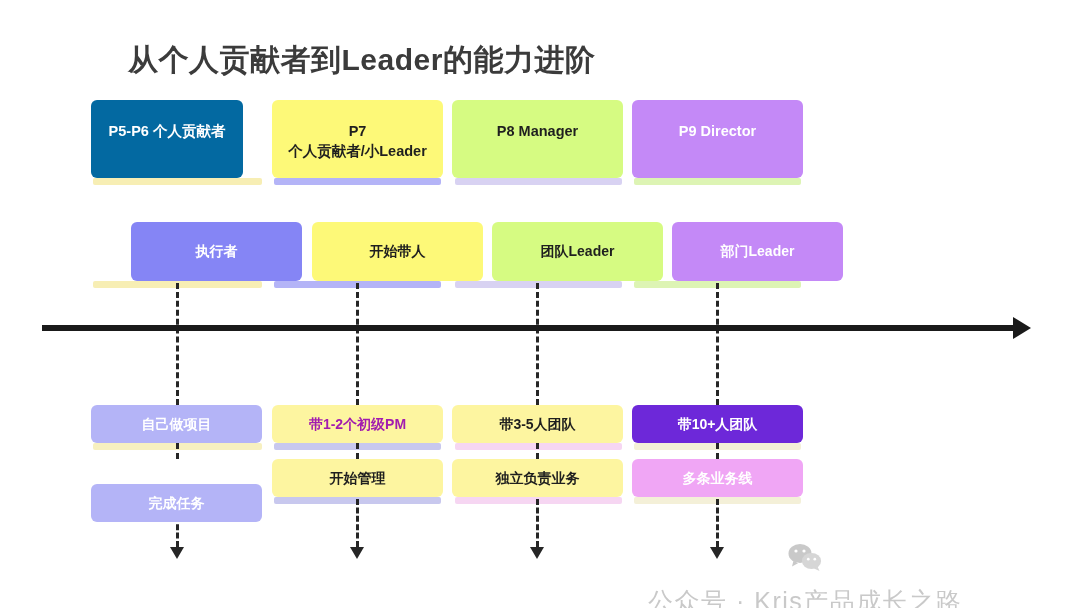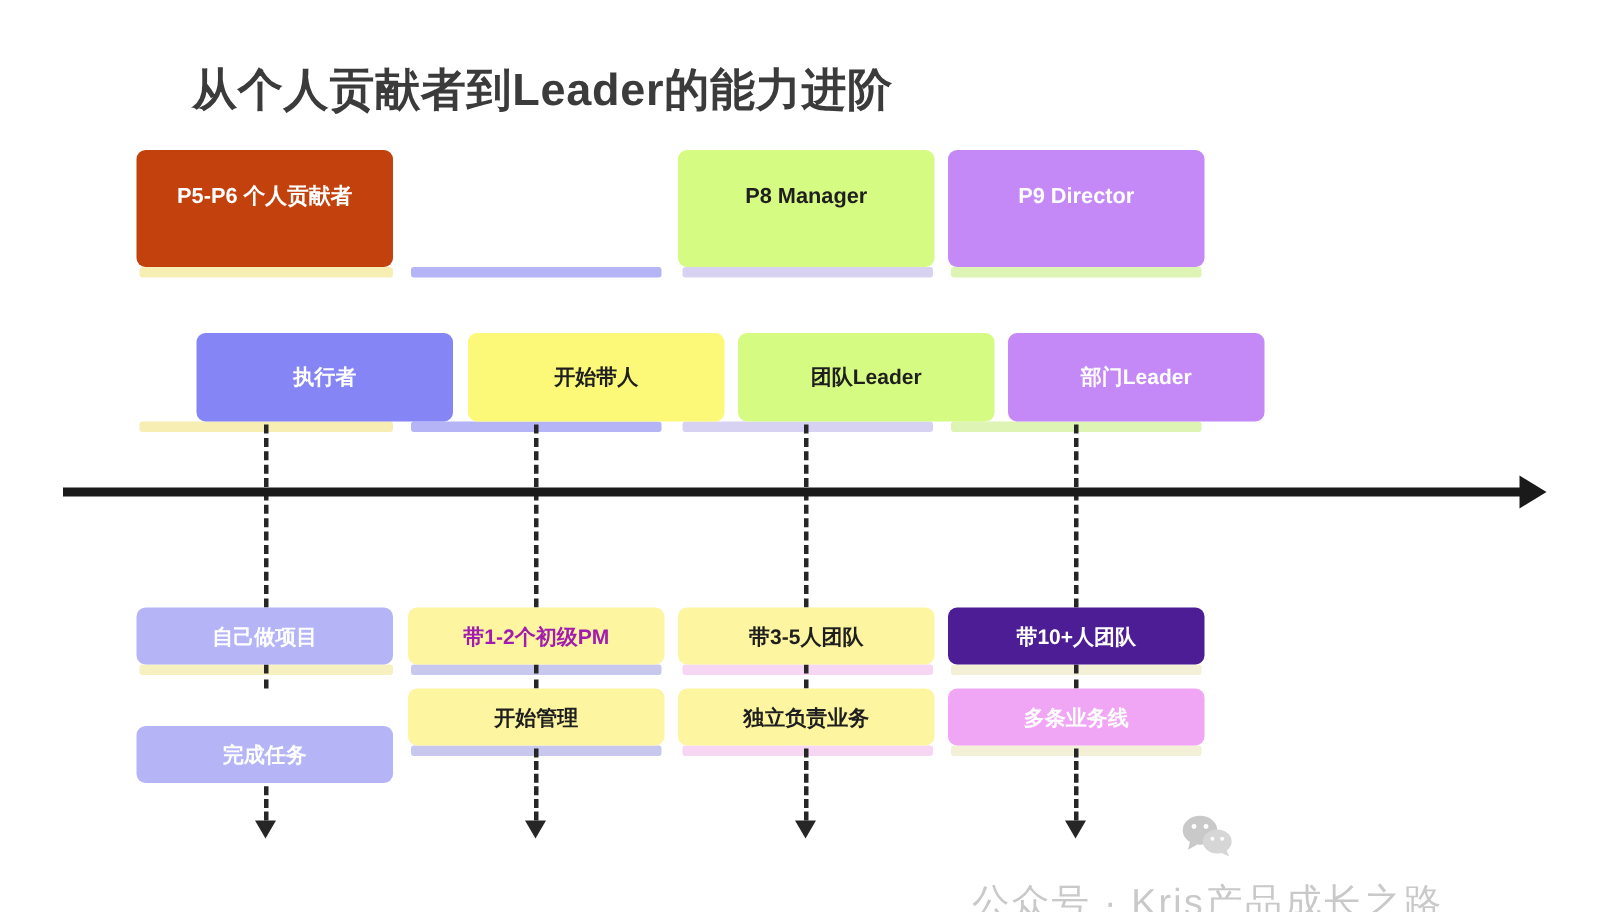--- a/index.html
+++ b/index.html
@@ -155,24 +155,28 @@
   <div class="shadow-strip" style="left:93px; top:443px; width:169px; background:#f7f0c0;"></div>
   <div class="shadow-strip" style="left:274px; top:443px; width:167px; background:#c8c8ee;"></div>
   <div class="shadow-strip" style="left:455px; top:443px; width:167px; background:#f6d6f2;"></div>
   <div class="shadow-strip" style="left:634px; top:443px; width:167px; background:#f4f0d8;"></div>
 
   <div class="shadow-strip" style="left:93px; top:497px; width:169px; background:#f7f0c0;"></div>
   <div class="shadow-strip" style="left:274px; top:497px; width:167px; background:#c8c8ee;"></div>
   <div class="shadow-strip" style="left:455px; top:497px; width:167px; background:#f6d6f2;"></div>
   <div class="shadow-strip" style="left:634px; top:497px; width:167px; background:#f4f0d8;"></div>
 
-  <div class="card r1" style="left:91px; top:100px; width:171px; height:78px; background:#c2410c; color:#ffffff;">
+  <div class="card r1" style="left:91px; top:100px; width:152px; height:78px; background:#0369a1; color:#ffffff;">
     <span class="line">P5-P6 个人贡献者</span>
   </div>
 
+  <div class="card r1" style="left:272px; top:100px; width:171px; height:78px; background:#fdf978; color:#1f1f1f;">
+    <span class="line">P7</span>
+    <span class="line">个人贡献者/小Leader</span>
+  </div>
 
   <div class="card r1" style="left:452px; top:100px; width:171px; height:78px; background:#d6fb82; color:#1f1f1f;">
     <span class="line">P8 Manager</span>
   </div>
 
   <div class="card r1" style="left:632px; top:100px; width:171px; height:78px; background:#c489f7; color:#ffffff;">
     <span class="line">P9 Director</span>
   </div>
 
   <div class="card r2" style="left:91px; top:222px; width:171px; height:59px; background:#8585f5; color:#ffffff;">
@@ -190,21 +194,21 @@
 
   <div class="card r3" style="left:91px; top:405px; width:171px; height:38px; background:#b4b4f7; color:#ffffff;">
     <span class="line">自己做项目</span>
   </div>
   <div class="card r3" style="left:272px; top:405px; width:171px; height:38px; background:#fdf5a0; color:#a21caf;">
     <span class="line">带1-2个初级PM</span>
   </div>
   <div class="card r3" style="left:452px; top:405px; width:171px; height:38px; background:#fdf5a0; color:#1f1f1f;">
     <span class="line">带3-5人团队</span>
   </div>
-  <div class="card r3" style="left:632px; top:405px; width:171px; height:38px; background:#4c1d95; color:#ffffff;">
+  <div class="card r3" style="left:632px; top:405px; width:171px; height:38px; background:#6d28d9; color:#ffffff;">
     <span class="line">带10+人团队</span>
   </div>
 
   <div class="card r4" style="left:91px; top:484px; width:171px; height:38px; background:#b4b4f7; color:#ffffff;">
     <span class="line">完成任务</span>
   </div>
   <div class="card r4" style="left:272px; top:459px; width:171px; height:38px; background:#fdf5a0; color:#1f1f1f;">
     <span class="line">开始管理</span>
   </div>
   <div class="card r4" style="left:452px; top:459px; width:171px; height:38px; background:#fdf5a0; color:#1f1f1f;text-align:center;">

